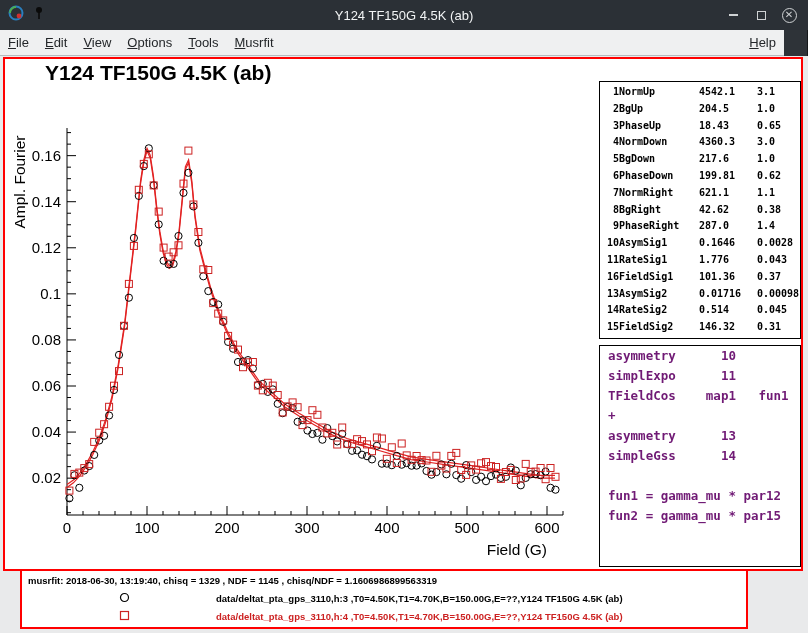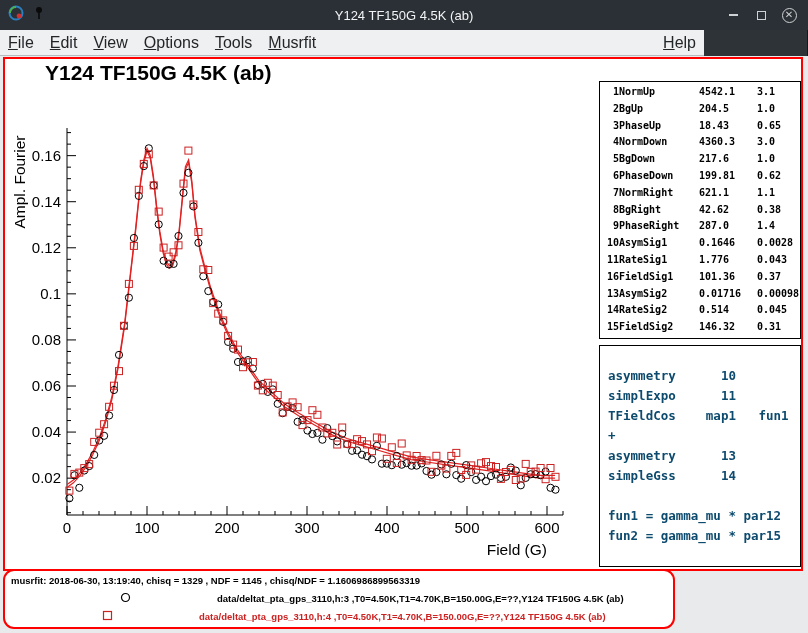--- a/index.html
+++ b/index.html
@@ -13,43 +13,43 @@
     display:flex;align-items:center;color:#fcfcfc;}
   .tb-left{display:flex;align-items:center;gap:9px;padding-left:8px;z-index:2;}
   .tb-title{position:absolute;left:0;right:0;text-align:center;font-size:13px;color:#f2f4f5;}
   .tb-btns{margin-left:auto;display:flex;align-items:center;gap:10px;padding-right:10px;z-index:2;}
   .tb-btn{width:18px;height:18px;display:flex;align-items:center;justify-content:center;cursor:pointer;}
   .glyph-min{width:9px;height:2px;background:#cfd2d4;}
   .glyph-max{width:9px;height:9px;border:1.5px solid #cfd2d4;box-sizing:border-box;}
   .glyph-close{width:15px;height:15px;border:1.5px solid #cfd2d4;border-radius:50%;
     box-sizing:border-box;color:#cfd2d4;font-size:10px;line-height:12px;text-align:center;}
   
-  .menubar{position:absolute;top:30px;left:0;width:704px;height:25px;background:#eff0f1;
-    border-bottom:1px solid #b7bbbe;display:flex;align-items:center;font-size:16px;color:#232629;text-align:right;}
+  .menubar{position:absolute;top:30px;left:0;width:784px;height:25px;background:#eff0f1;
+    border-bottom:1px solid #b7bbbe;display:flex;align-items:center;font-size:13px;color:#232629;text-align:right;}
   .menu-item{display:inline-block;padding:3px 8px;cursor:pointer;}
   .menu-item::first-letter{text-decoration:underline;}
   .menu-help{margin-left:auto;}
   
   .canvas{position:absolute;top:56px;left:0;width:808px;height:577px;background:#e9eaeb;}
   .pad{position:absolute;background:#ffffff;border:2px solid #ff0000;box-sizing:border-box;}
   .pad-top{left:3px;top:1px;width:800px;height:514px;}
-  .pad-bottom{left:3px;top:513px;width:672px;height:60px;border-radius:11px;}
+  .pad-bottom{left:20px;top:513px;width:728px;height:60px;}
   .plot-title{position:absolute;left:40px;top:2px;font-size:21px;font-weight:bold;color:#000;}
   #plot-svg{position:absolute;left:0;top:40px;}
   
   .stats-box{position:absolute;left:594px;top:22px;width:202px;height:258px;border:1px solid #000;
     box-sizing:border-box;font:600 10px "DejaVu Sans Mono",monospace;color:#000;padding:2px 4px;overflow:hidden;}
   .prow{display:flex;line-height:16.8px;}
   .pnum{width:15px;text-align:right;flex:none;}
   .pname{width:80px;flex:none;}
   .pval{width:58px;flex:none;}
   .perr{flex:1;}
   .theory-box{position:absolute;left:594px;top:286px;width:202px;height:222px;border:1px solid #000;
-    box-sizing:border-box;font:bold 12.5px "DejaVu Sans Mono",monospace;color:#0c4a6e;
-    padding:20px 8px;overflow:hidden;}
+    box-sizing:border-box;font:bold 12.5px "DejaVu Sans Mono",monospace;color:#701a75;
+    padding:0 8px;overflow:hidden;}
   .tline{white-space:pre;line-height:20px;min-height:20px;}
   
   .fit-info{position:absolute;left:6px;top:4px;font-size:9.5px;font-weight:bold;color:#000;white-space:pre;}
   .legend-row{position:absolute;height:12px;display:flex;align-items:center;}
   .legend-marker{position:absolute;left:97px;}
   .legend-label{position:absolute;left:194px;font-size:9.5px;font-weight:bold;white-space:pre;}
 </style>
 </head>
 <body>
 
@@ -490,21 +490,21 @@
         <div class="tline">simpleGss      14</div>
         <div class="tline"></div>
         <div class="tline">fun1 = gamma_mu * par12</div>
         <div class="tline">fun2 = gamma_mu * par15</div>
       </div>
   </div>
 
   <div class="pad pad-bottom">
     <div class="fit-info">musrfit: 2018-06-30, 13:19:40, chisq = 1329 , NDF = 1145 , chisq/NDF = 1.1606986899563319</div>
 
-    <div class="legend-row" style="top:21px;left:0;right:0;margin-left:18px;">
+    <div class="legend-row" style="top:21px;left:0;right:0;">
       <span class="legend-marker">
         <svg width="11" height="11">
             <circle id="leg-c" cx="5.5" cy="5.5" r="4" fill="none" stroke="#000000" stroke-width="1.2"></circle>
           </svg>
       </span>
       <span class="legend-label" id="legend-label-0" style="color: rgb(0, 0, 0);">data/deltat_pta_gps_3110,h:3 ,T0=4.50K,T1=4.70K,B=150.00G,E=??,Y124 TF150G 4.5K (ab)</span>
     </div>
 
     <div class="legend-row" style="top:39px;left:0;right:0;text-align:right;">
       <span class="legend-marker">

